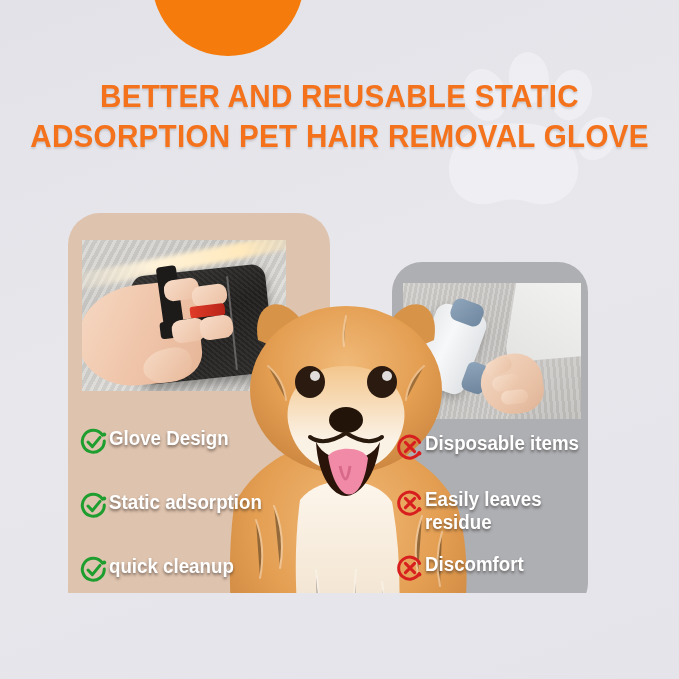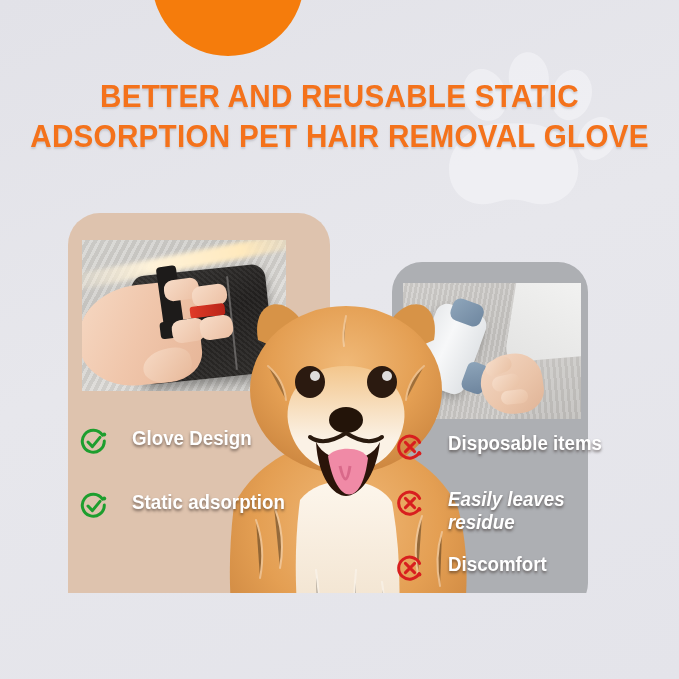--- a/index.html
+++ b/index.html
@@ -102,32 +102,32 @@
      border-radius:48% 44% 38% 52%; transform:rotate(-8deg);}
   .rl-fing{ position:absolute; background:linear-gradient(140deg,#f6ddca,#e9c1a4); border-radius:8px;}
   .rf1{left:46%;top:56%;width:15%;height:11%;transform:rotate(-22deg);}
   .rf2{left:50%;top:68%;width:16%;height:11%;transform:rotate(-12deg);}
   .rf3{left:55%;top:79%;width:15%;height:10%;transform:rotate(-6deg);}
 
   
   .dog{ position:absolute; left:196px; top:270px; width:300px; height:409px; }
 
   
-  .feat{ position:absolute; display:flex; align-items:flex-start; gap:24px; }
+  .feat{ position:absolute; display:flex; align-items:flex-start; gap:1px; }
   .feat .label{
     color:#ffffff; font-weight:bold; font-size:19.5px; line-height:23px;
     text-shadow:0 2px 3px rgba(40,30,25,.55); font-stretch:condensed;
     white-space:pre-line; transform:scaleX(.96); transform-origin:left top;
   }
   .icon-wrap{ flex:0 0 auto; width:28px; height:28px; margin-top:1px; }
   .f-l1{ left:80px; top:427px; }
   .f-l2{ left:80px; top:491px;text-align:center; }
   .f-l3{ left:80px; top:555px; }
   .f-r1{ left:396px; top:432px;justify-content:center; }
-  .f-r2{ left:396px; top:488px;font-style:italic; }
+  .f-r2{ left:396px; top:488px; }
   .f-r3{ left:396px; top:553px; }
 </style>
 </head>
 <body>
 
 <div id="stage">
 
   <div class="orange-circle"></div>
 
   <svg class="paw" viewBox="0 0 200 200">
@@ -251,20 +251,30 @@
     <span class="icon-wrap">
       <svg viewBox="0 0 28 28">
         <path d="M22.5 7.2 A11 11 0 1 0 24.3 13" fill="none" stroke="#1d9e2e" stroke-width="3" stroke-linecap="round"></path>
         <circle cx="24.2" cy="6.6" r="2" fill="#1d9e2e"></circle>
         <path d="M8 14 l4.4 4.6 L20 9.4" fill="none" stroke="#1d9e2e" stroke-width="3" stroke-linecap="round" stroke-linejoin="round"></path>
       </svg>
     </span>
     <span class="label">Static adsorption</span>
   </div>
 
+  <div class="feat f-l3">
+    <span class="icon-wrap">
+      <svg viewBox="0 0 28 28">
+        <path d="M22.5 7.2 A11 11 0 1 0 24.3 13" fill="none" stroke="#1d9e2e" stroke-width="3" stroke-linecap="round"></path>
+        <circle cx="24.2" cy="6.6" r="2" fill="#1d9e2e"></circle>
+        <path d="M8 14 l4.4 4.6 L20 9.4" fill="none" stroke="#1d9e2e" stroke-width="3" stroke-linecap="round" stroke-linejoin="round"></path>
+      </svg>
+    </span>
+    <span class="label">quick cleanup</span>
+  </div>
 
   <div class="feat f-r1">
     <span class="icon-wrap">
       <svg viewBox="0 0 28 28">
         <path d="M23.6 9.4 A11 11 0 1 0 23.2 19.6" fill="none" stroke="#d81f1f" stroke-width="3" stroke-linecap="round"></path>
         <circle cx="23.4" cy="20.6" r="2" fill="#d81f1f"></circle>
         <path d="M9.4 9.4 L18.6 18.6 M18.6 9.4 L9.4 18.6" fill="none" stroke="#d81f1f" stroke-width="3" stroke-linecap="round"></path>
       </svg>
     </span>
     <span class="label">Disposable items</span>

